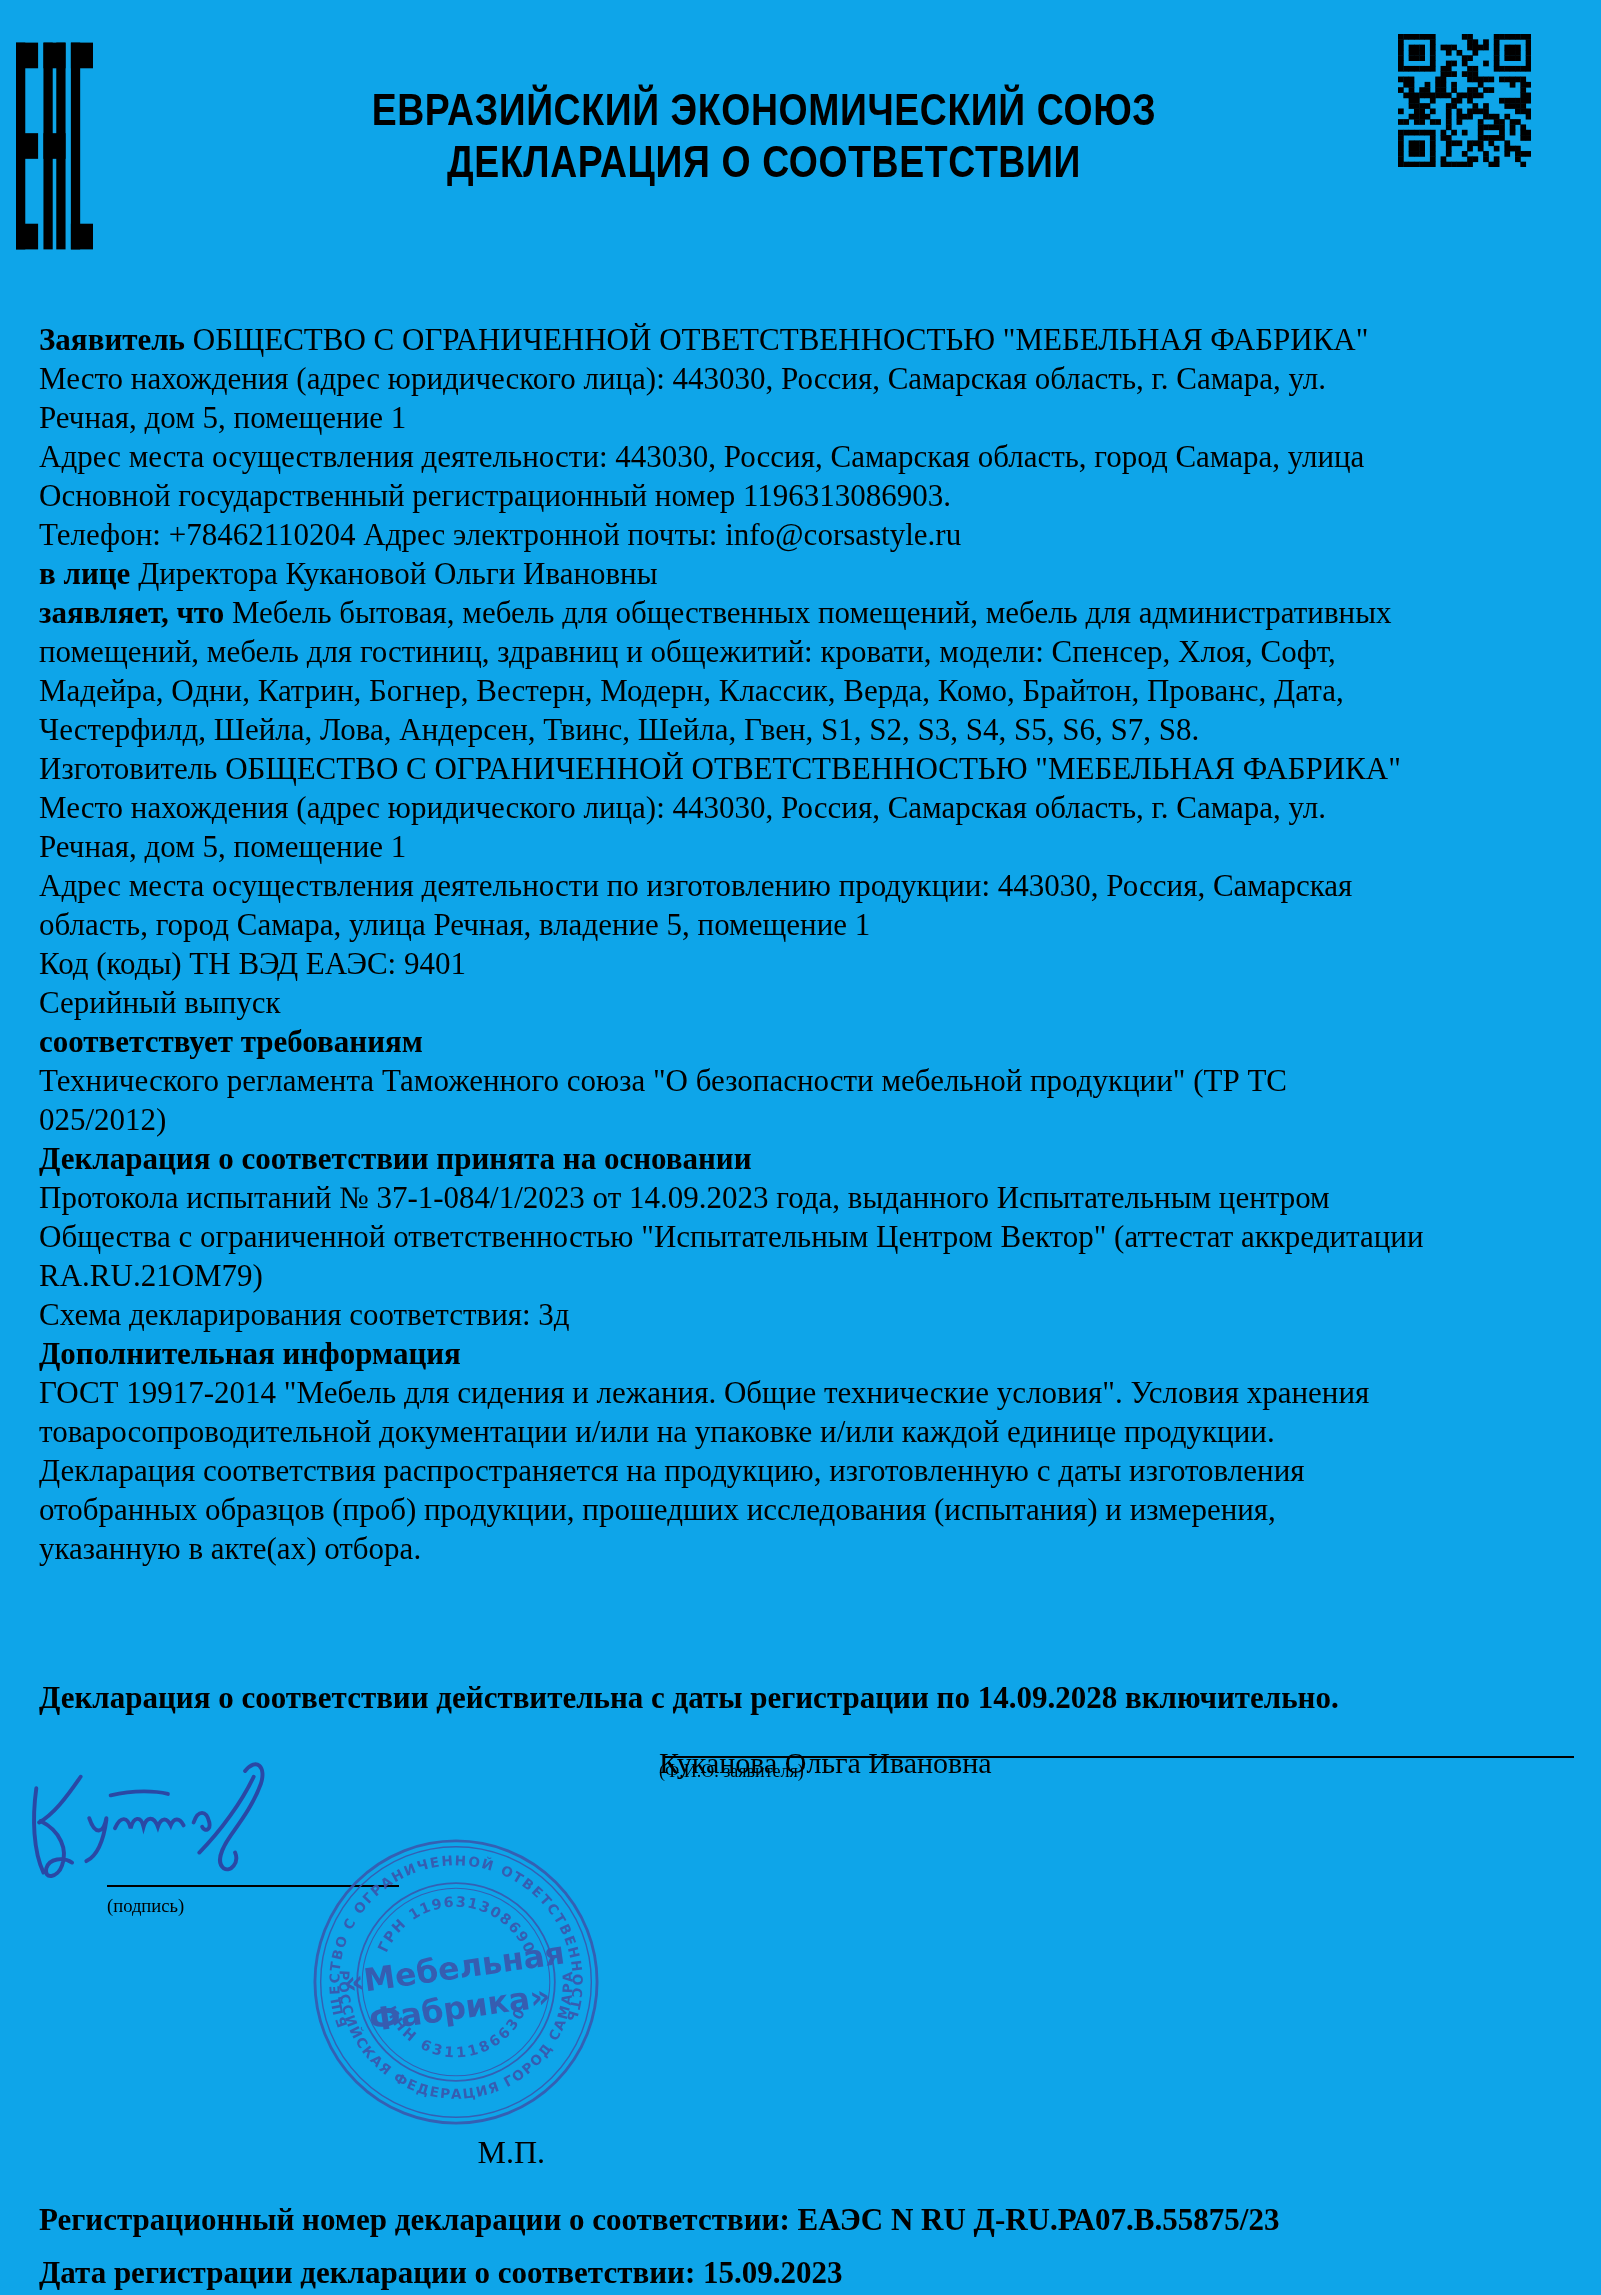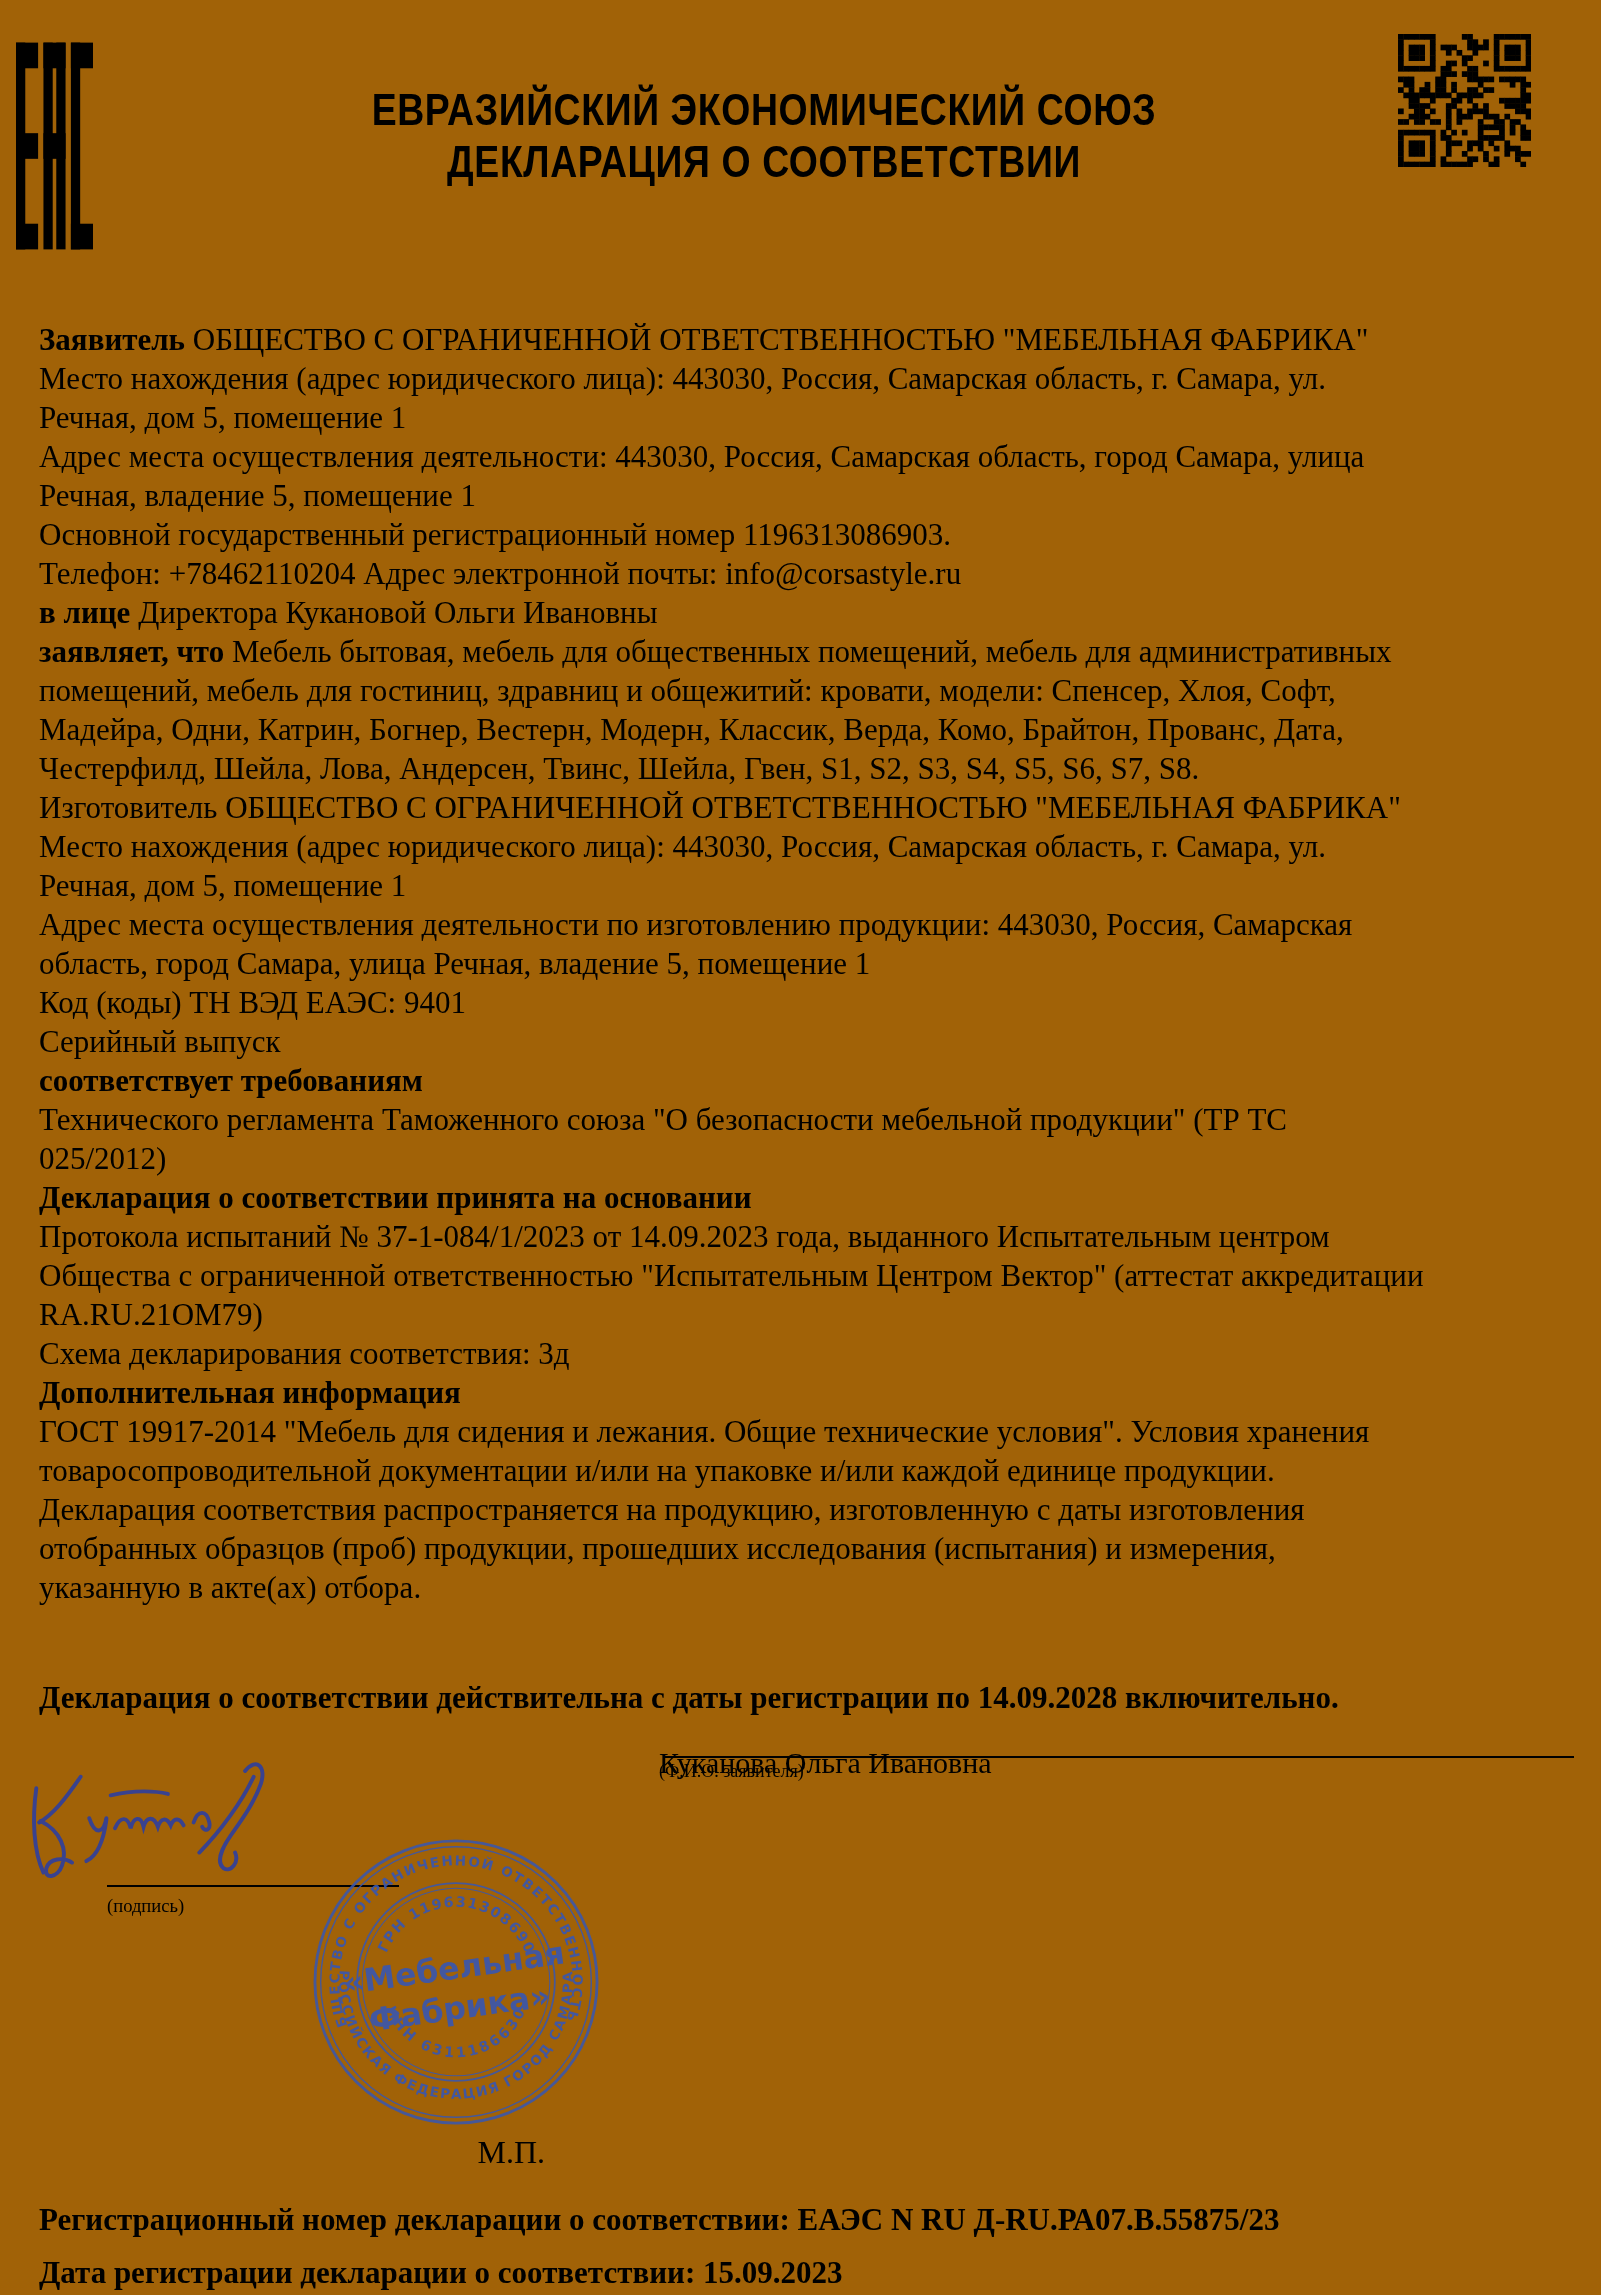--- a/index.html
+++ b/index.html
@@ -1,19 +1,19 @@
 <!DOCTYPE html>
 <html style="font-size:11.5px"><head>
 <meta charset="utf-8">
 <style>
   html,body{margin:0;padding:0;background:#888;}
   .page{
     position:relative;
     width:1602px;height:2295px;
-    background:#a16207;
+    background:#0ea5e9;
     font-family:"Liberation Serif", serif;
     color:#000;
     overflow:hidden;
   }
   .abs{position:absolute;}
   
   .title-block{
     left:286px;top:84px;width:956px;
     text-align:center;
     font-family:"Liberation Sans", sans-serif;
@@ -406,21 +406,20 @@
       <rect x="29.76" y="178.56" width="8" height="8" fill="#000"></rect>
       <rect x="37.20" y="178.56" width="8" height="8" fill="#000"></rect>
       <rect x="44.64" y="178.56" width="8" height="8" fill="#000"></rect>
     </svg>
 
   <div class="abs body-lines">
       <div class="tl"><span class="b">Заявитель</span><span> ОБЩЕСТВО С ОГРАНИЧЕННОЙ ОТВЕТСТВЕННОСТЬЮ "МЕБЕЛЬНАЯ ФАБРИКА"</span></div>
       <div class="tl"><span>Место нахождения (адрес юридического лица): 443030, Россия, Самарская область, г. Самара, ул.</span></div>
       <div class="tl"><span>Речная, дом 5, помещение 1</span></div>
       <div class="tl"><span>Адрес места осуществления деятельности: 443030, Россия, Самарская область, город Самара, улица</span></div>
-      <div class="tl"><span>Речная, владение 5, помещение 1</span></div>
       <div class="tl"><span>Основной государственный регистрационный номер 1196313086903.</span></div>
       <div class="tl"><span>Телефон: +78462110204 Адрес электронной почты: info@corsastyle.ru</span></div>
       <div class="tl"><span class="b">в лице</span><span> Директора Кукановой Ольги Ивановны</span></div>
       <div class="tl"><span class="b">заявляет, что</span><span> Мебель бытовая, мебель для общественных помещений, мебель для административных</span></div>
       <div class="tl"><span>помещений, мебель для гостиниц, здравниц и общежитий: кровати,  модели: Спенсер, Хлоя, Софт,</span></div>
       <div class="tl"><span>Мадейра, Одни, Катрин, Богнер, Вестерн, Модерн, Классик, Верда, Комо, Брайтон, Прованс, Дата,</span></div>
       <div class="tl"><span>Честерфилд, Шейла, Лова, Андерсен, Твинс, Шейла, Гвен, S1, S2, S3, S4, S5, S6, S7, S8.</span></div>
       <div class="tl"><span>Изготовитель ОБЩЕСТВО С ОГРАНИЧЕННОЙ ОТВЕТСТВЕННОСТЬЮ "МЕБЕЛЬНАЯ ФАБРИКА"</span></div>
       <div class="tl"><span>Место нахождения (адрес юридического лица): 443030, Россия, Самарская область, г. Самара, ул.</span></div>
       <div class="tl"><span>Речная, дом 5, помещение 1</span></div>

